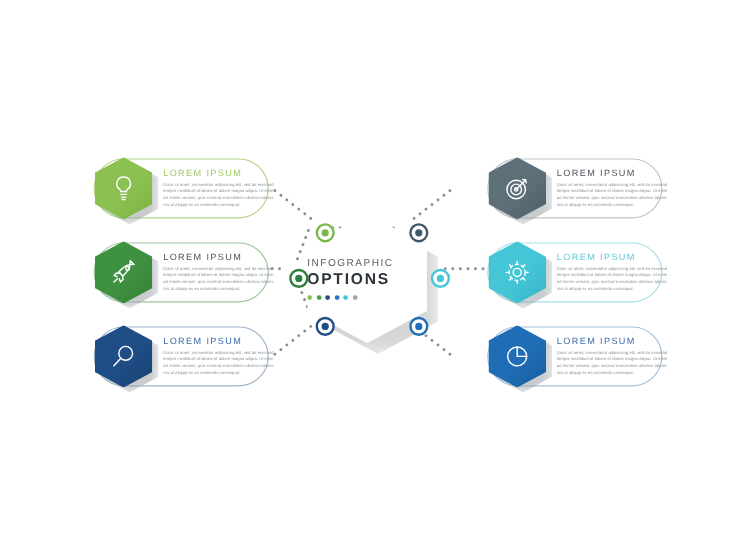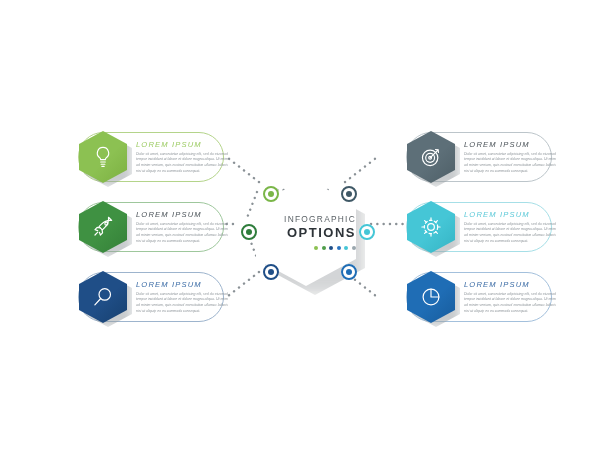--- a/index.html
+++ b/index.html
@@ -52,21 +52,21 @@
   }
   .center-hex {
     position: absolute;
     left: 0; top: 0;
     width: 100px;
     height: 108px;
     background: #ffffff;
     clip-path: polygon(50% 0%, 100% 25%, 100% 75%, 50% 100%, 0% 75%, 0% 25%);
     display: flex;
     flex-direction: column;
-    align-items: flex-end;
+    align-items: flex-start;
     justify-content: center;
   }
   .center-title-1 {
     font-size: 8.4px;
     letter-spacing: 1.25px;
     color: #5a6166;
     font-weight: normal;
     line-height: 1.2;
   }
   .center-title-2 {
@@ -154,21 +154,20 @@
     clip-path: polygon(50% 0%, 100% 25%, 100% 75%, 50% 100%, 0% 75%, 0% 25%);
     display: flex;
     align-items: center;
     justify-content: center;
   }
   .hex svg { display: block; }
 
   .card-text {
     position: absolute;
     width: 92px;
-    font-style: italic;
   }
   .card-heading {
     font-size: 7.6px;
     letter-spacing: 1.15px;
     line-height: 1.2;
     margin-bottom: 2.5px;
     white-space: nowrap;
   }
   .card-body {
     font-size: 3.5px;

